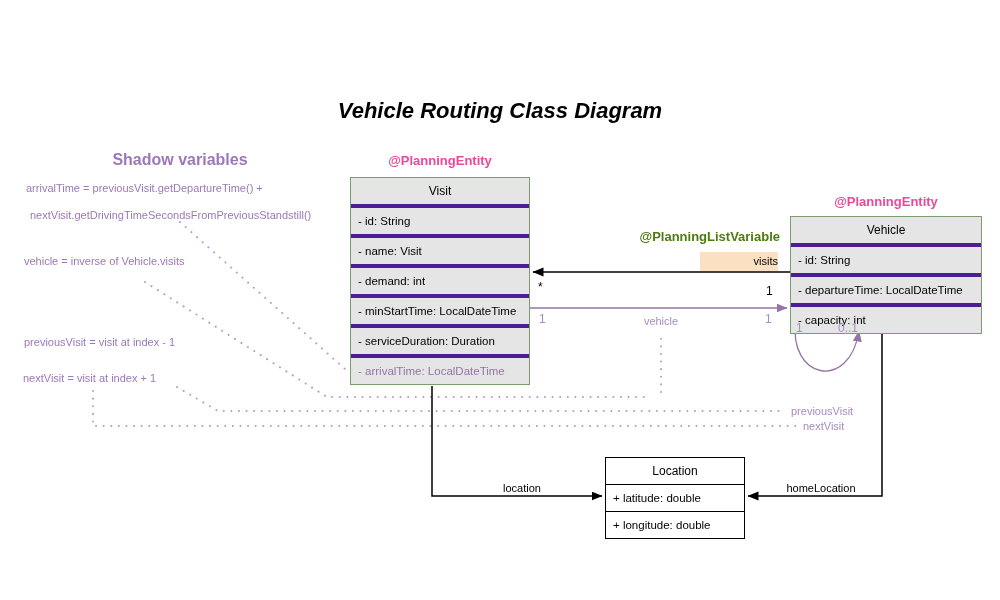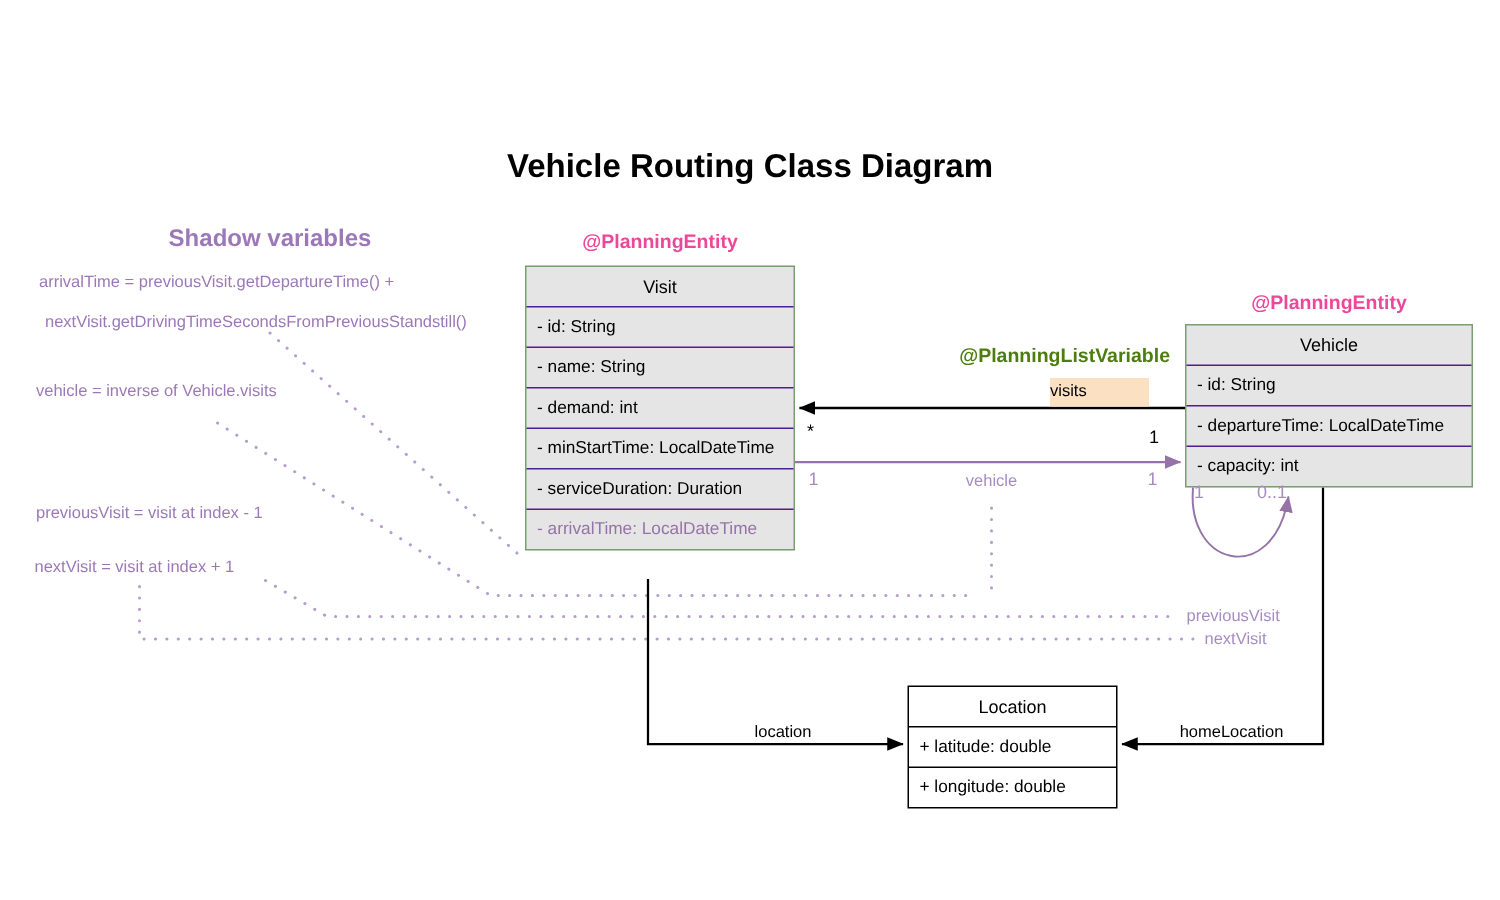--- a/index.html
+++ b/index.html
@@ -3,48 +3,48 @@
 <meta charset="utf-8">
 <style>
   html,body{margin:0;padding:0;background:#ffffff;}
   #stage{
     position:relative;width:1000px;height:600px;background:#ffffff;overflow:hidden;
     font-family:"Liberation Sans", sans-serif;color:#000;
   }
   .abs{position:absolute;}
   #title{
     left:0;top:98px;width:1000px;text-align:center;
-    font-size:22px;font-weight:bold;color:#000;
+    font-size:22px;font-weight:bold;color:#000;font-style:italic;
   }
   
   .shadow-head{
     left:60px;top:151px;width:240px;text-align:center;
     font-size:16px;font-weight:bold;color:#9c78b8;
   }
   .shadow-line{font-size:11px;color:#9c78b8;white-space:nowrap;}
   
   .entity-label{font-size:13px;font-weight:bold;color:#ec4899;text-align:center;}
   .listvar-label{font-size:13px;font-weight:bold;color:#4d7c0f;text-align:right;}
   
   .uml-box{
     position:absolute;box-sizing:border-box;background:#e5e5e5;
     border:1px solid #7b9e71;font-size:11.5px;
   }
   .uml-header{height:26px;line-height:26px;text-align:center;font-size:12px;}
-  .uml-row{height:26px;line-height:26px;border-top:1px solid #4c1d95;padding-left:7px;white-space:nowrap;}
+  .uml-row{height:26px;line-height:26px;border-top:4px solid #4c1d95;padding-left:7px;white-space:nowrap;}
   .uml-box.white{background:#ffffff;border:1px solid #000;}
   .uml-box.white .uml-row{border-top:1px solid #000;}
   .purple-attr{color:#9673a6;}
   
   .edge-label{font-size:11px;color:#000;white-space:nowrap;}
   .purple-text{color:#a78cc2;}
   .mult{font-size:12px;}
   #visits-chip{
-    left:700px;top:252px;width:66px;height:19px;line-height:19px;
-    background:#fce0c2;text-align:left;font-size:11px;color:#000;
+    left:700px;top:252px;width:78px;height:19px;line-height:19px;
+    background:#fce0c2;text-align:right;font-size:11px;color:#000;
   }
   svg{position:absolute;left:0;top:0;}
 </style>
 </head>
 <body>
 
 <div id="stage">
 
   <svg width="1000" height="600">
     <defs>
@@ -82,21 +82,21 @@
 
   <div class="abs entity-label" style="left:350px;top:153px;width:180px">@PlanningEntity</div>
   <div class="abs entity-label" style="left:790px;top:194px;width:192px">@PlanningEntity</div>
   <div class="abs listvar-label" style="left:600px;top:229px;width:180px">@PlanningListVariable</div>
 
   <div class="abs" id="visits-chip">visits</div>
 
   <div class="uml-box" style="left:350px;top:177px;width:180px">
     <div class="uml-header">Visit</div>
     <div class="uml-row">- id: String</div>
-    <div class="uml-row">- name: String</div>
+    <div class="uml-row">- name: Visit</div>
     <div class="uml-row">- demand: int</div>
     <div class="uml-row">- minStartTime: LocalDateTime</div>
     <div class="uml-row">- serviceDuration: Duration</div>
     <div class="uml-row purple-attr">- arrivalTime: LocalDateTime</div>
   </div>
 
   <div class="uml-box" style="left:790px;top:216px;width:192px">
     <div class="uml-header">Vehicle</div>
     <div class="uml-row">- id: String</div>
     <div class="uml-row">- departureTime: LocalDateTime</div>

